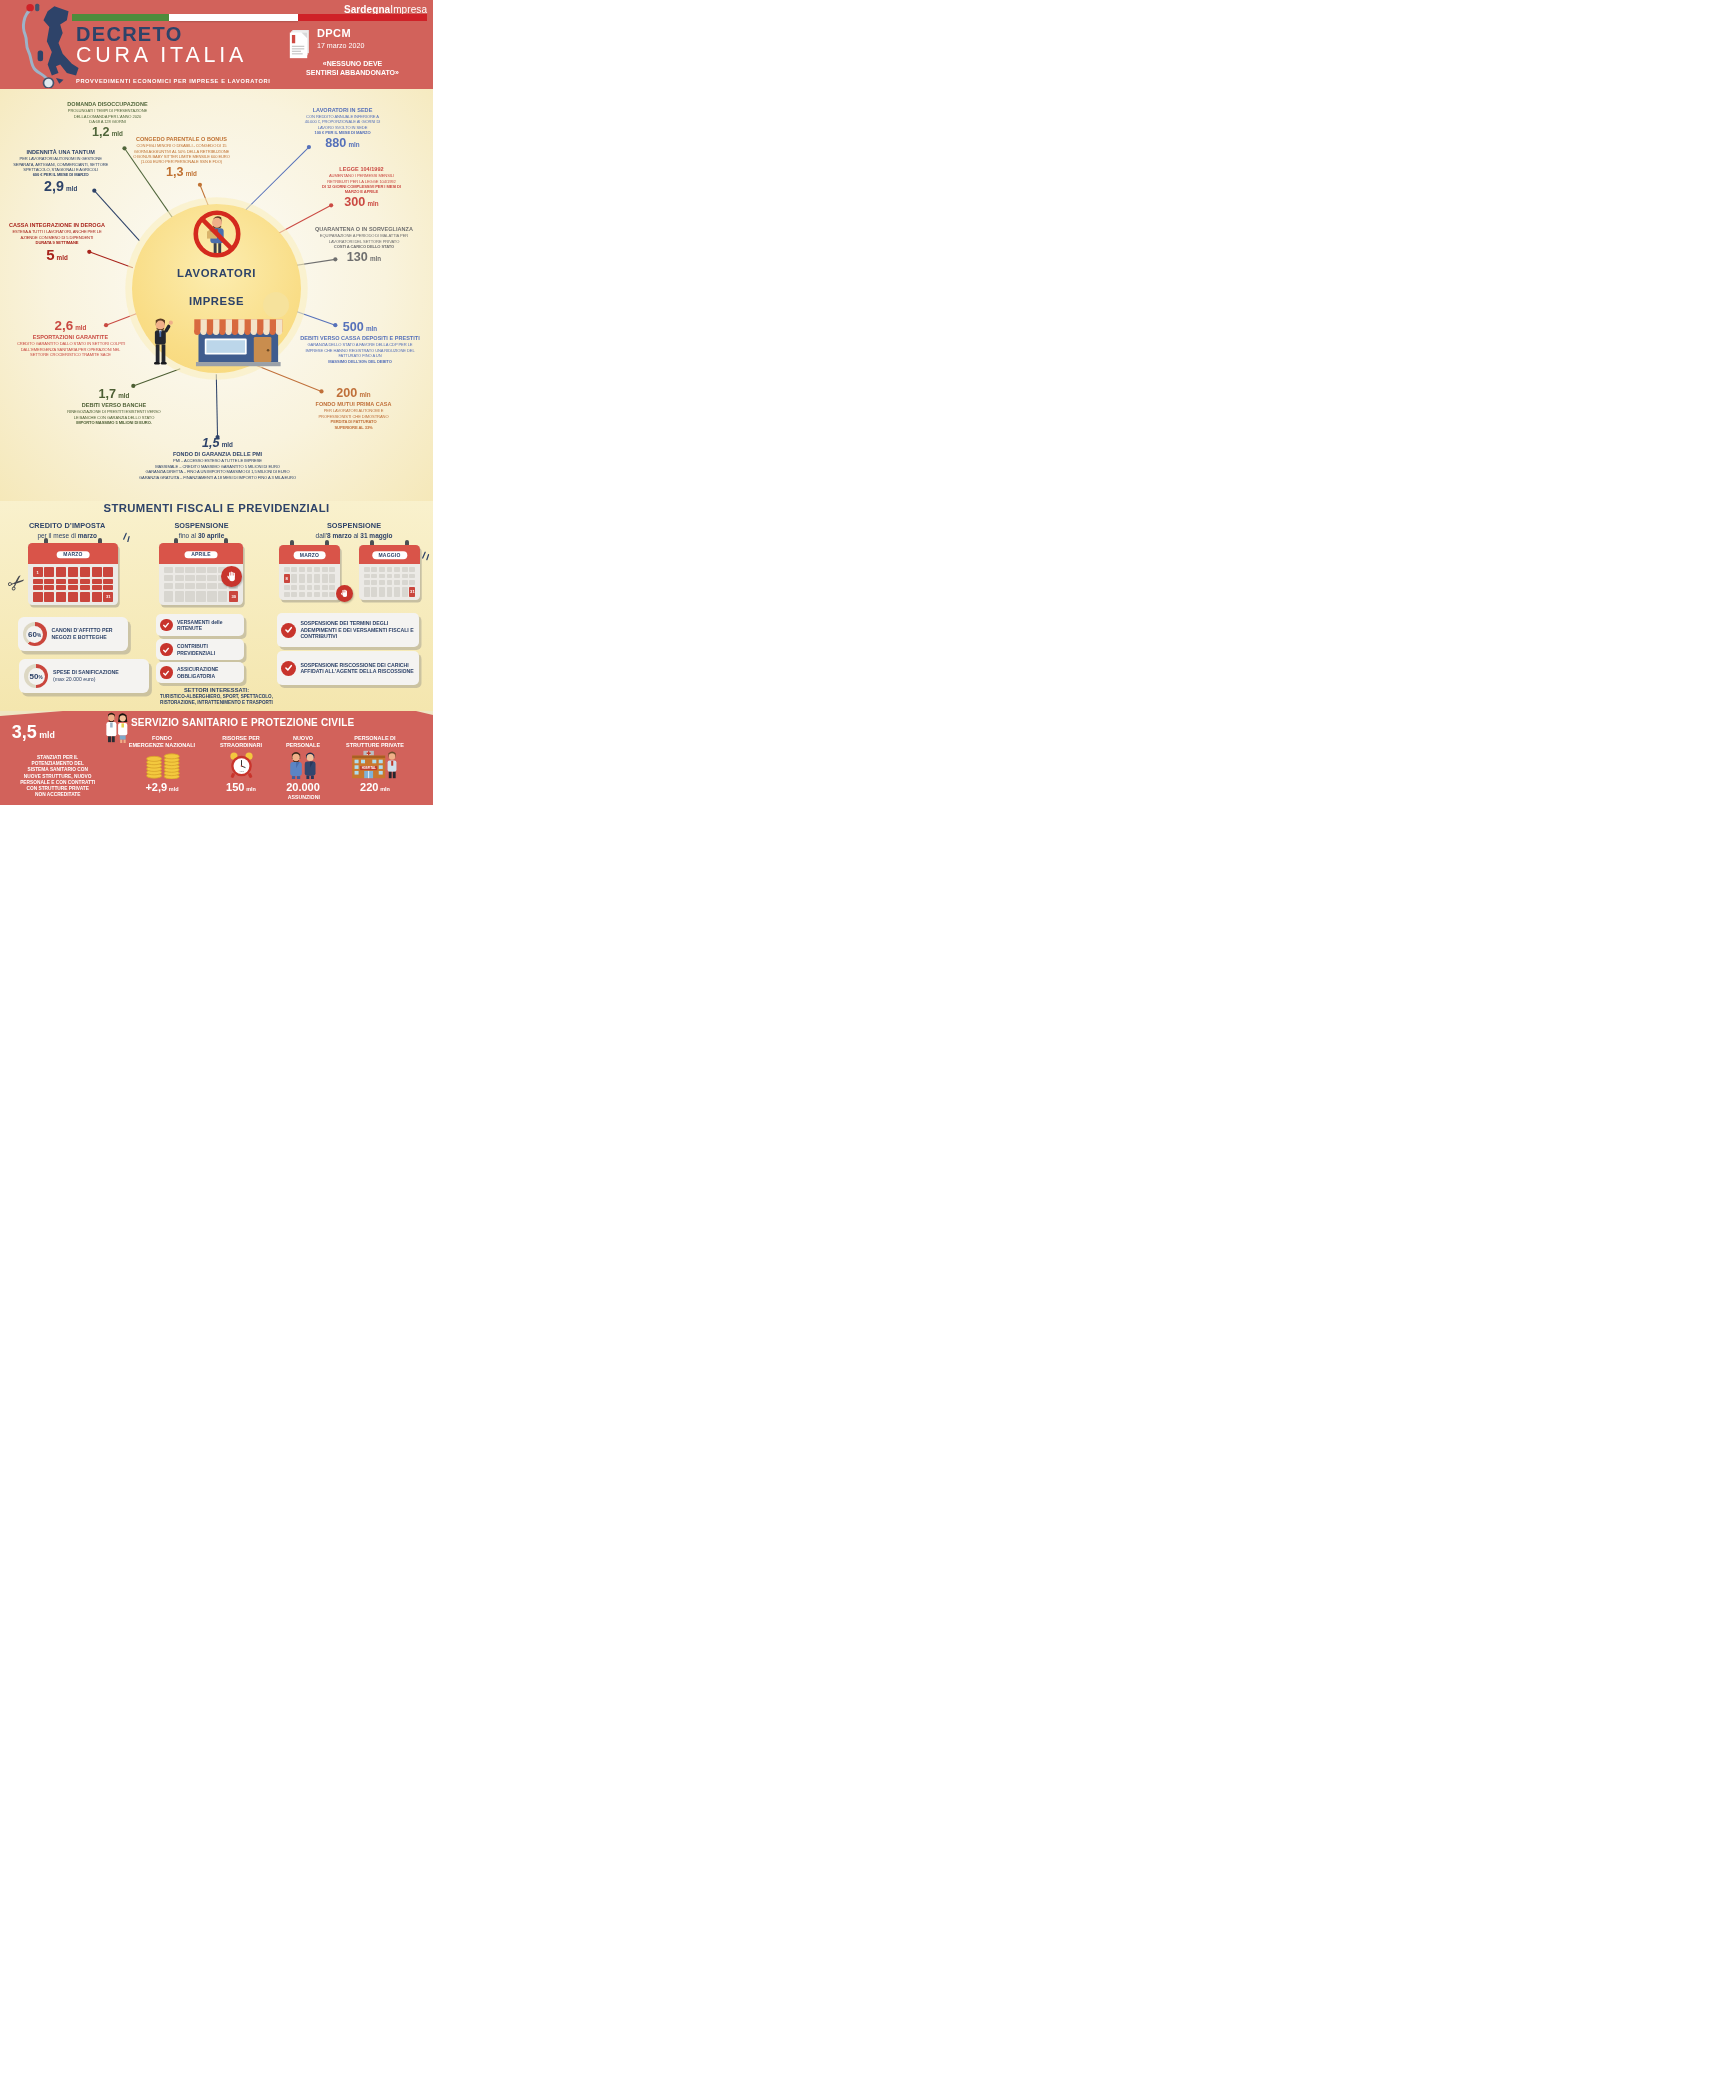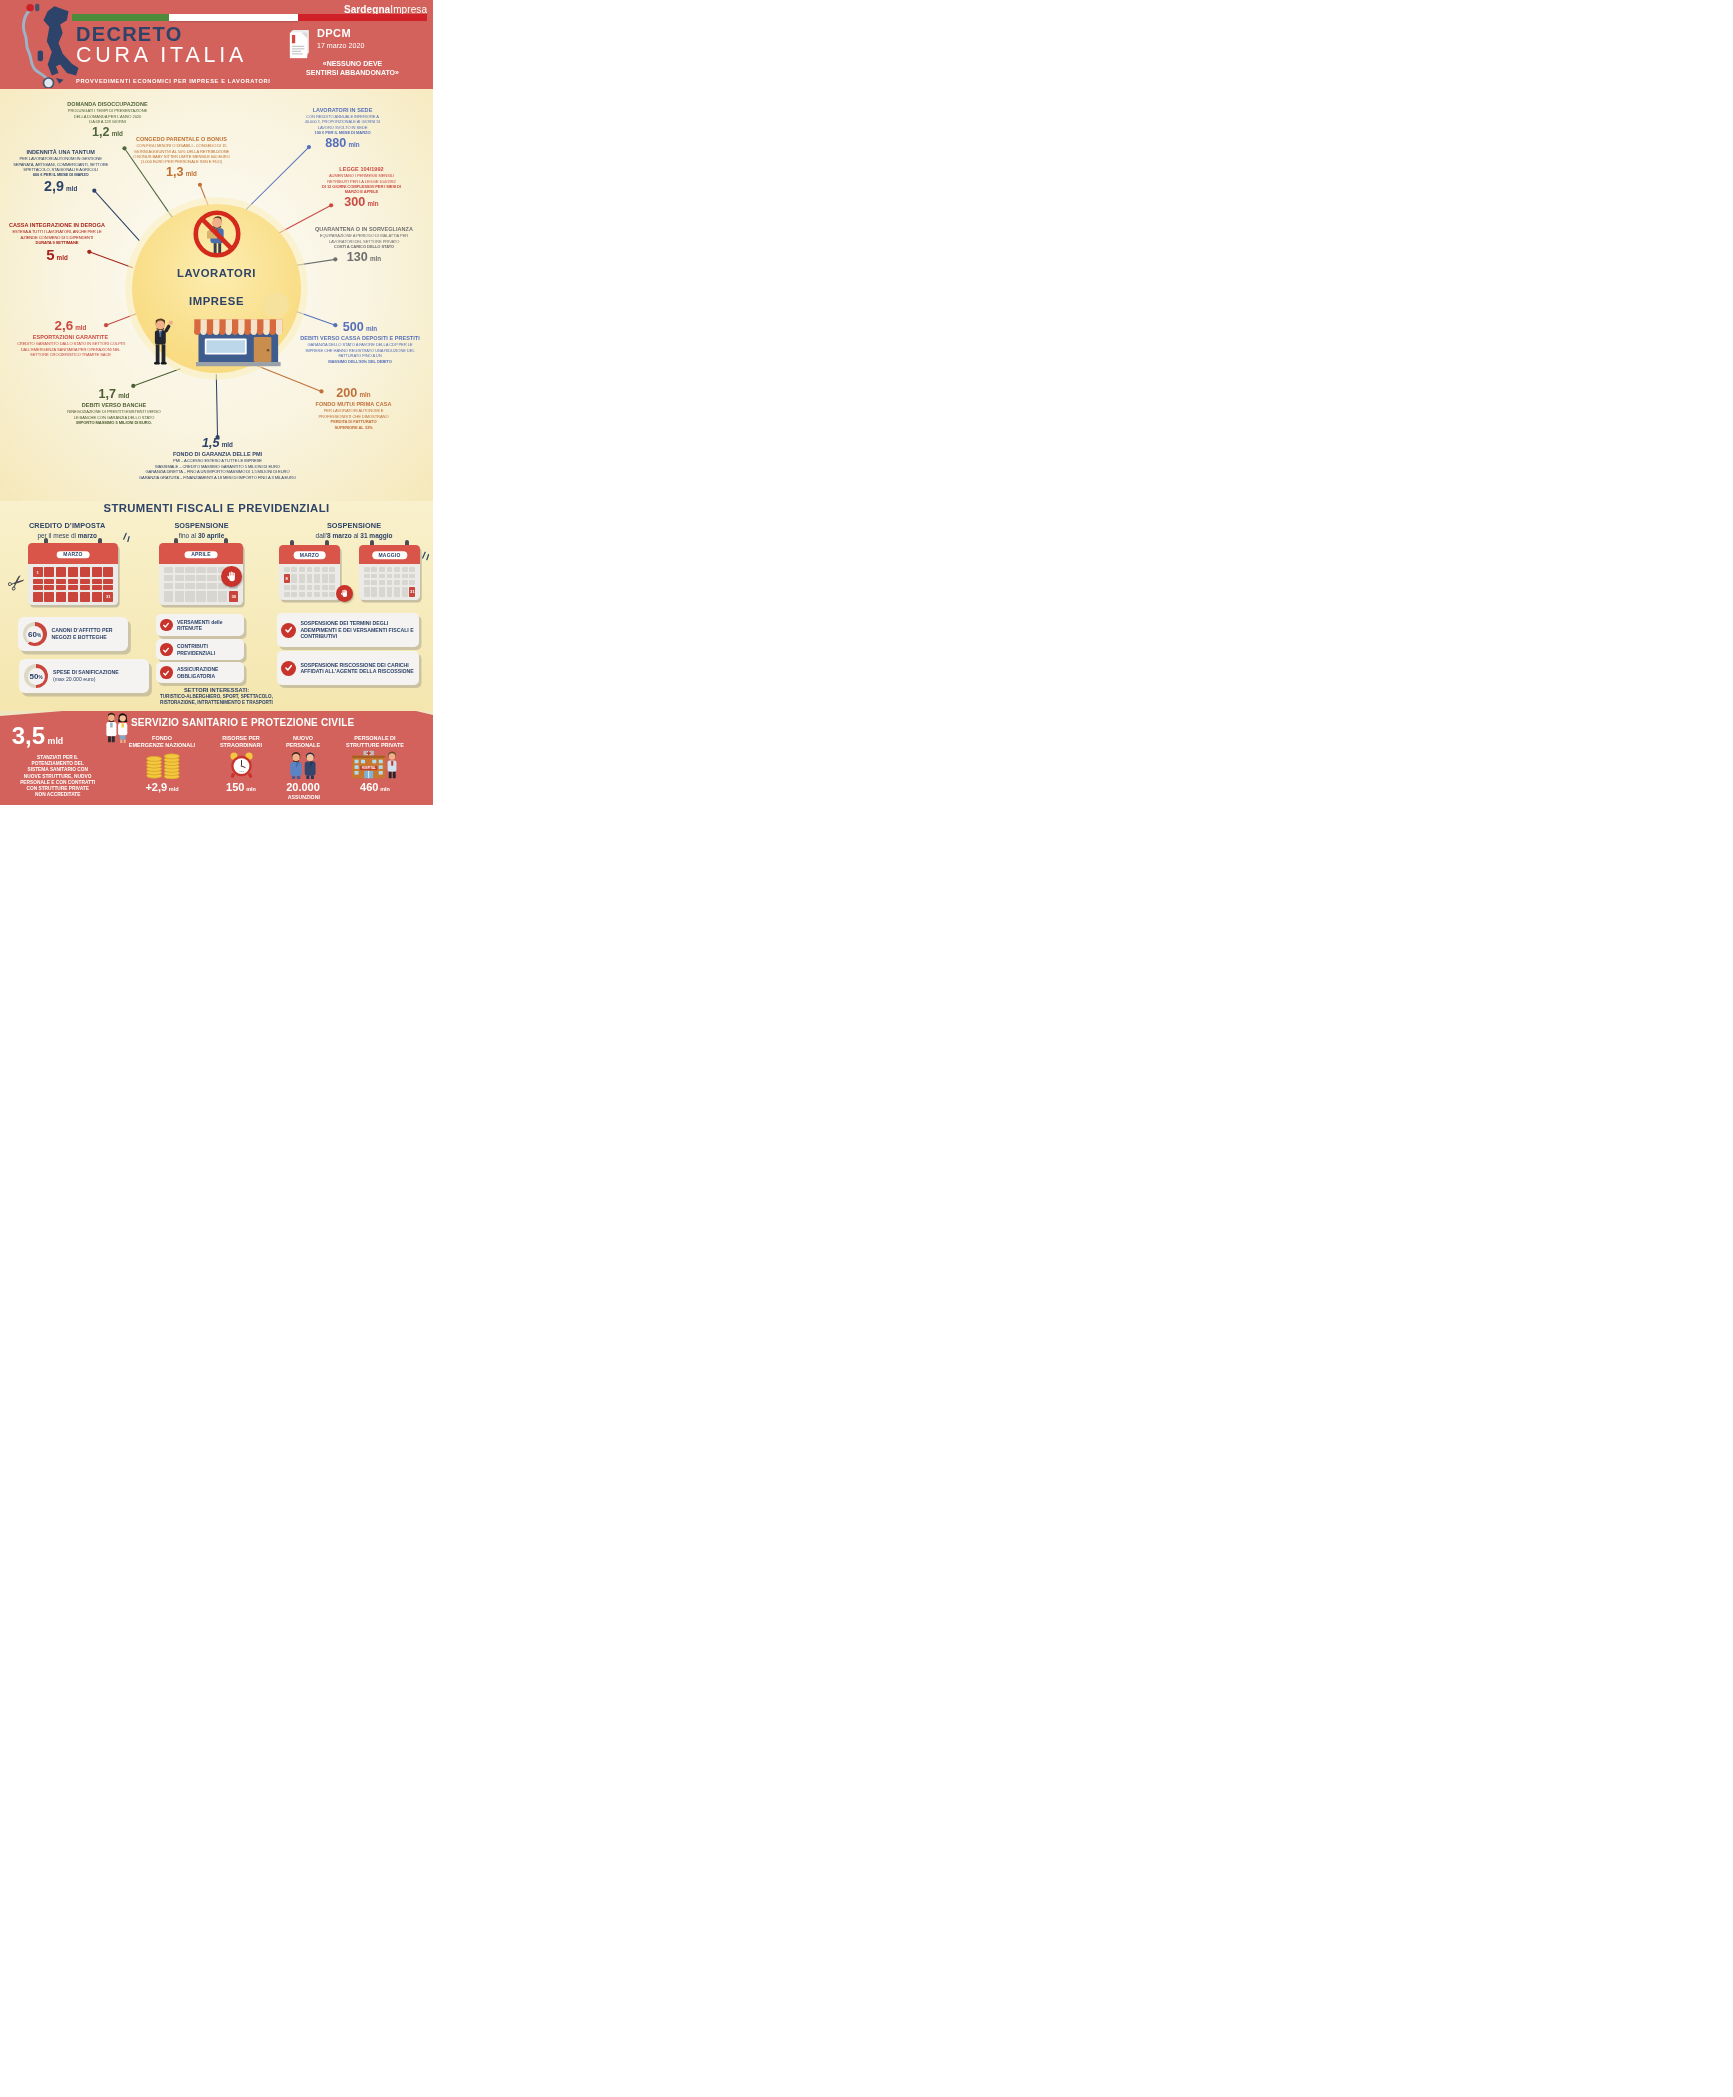--- a/index.html
+++ b/index.html
@@ -79,21 +79,21 @@
   .check-text { margin-left:4.2px; font-size:5px; font-weight:700; color:#2e4369; line-height:1.25; text-align:left; }
   .sectors-title { position:absolute; width:100%; text-align:center; font-size:5.7px; font-weight:800; color:#2e4369; }
   .sectors-line { position:absolute; width:100%; text-align:center; font-size:4.6px; font-weight:700; color:#2e4369; }
   .spark { position:absolute; z-index:2; }
 
   
   .health { position:absolute; left:0; top:711px; width:433px; height:94px; background:#d2625b; color:#fff; }
   .health::before { content:""; position:absolute; left:0; top:0; border-left:63px solid #efe7c4; border-bottom:5.9px solid transparent; }
   .health::after { content:""; position:absolute; right:0; top:0; border-right:17px solid #efe7c4; border-bottom:4.2px solid transparent; }
   .h-amount { position:absolute; left:11.7px; top:11px; }
-  .h-amount .num { font-size:24px; font-weight:800;margin-top:47px; }
+  .h-amount .num { font-size:18px; font-weight:800;margin-top:47px; }
   .h-amount .unit { font-size:8.8px; font-weight:700; margin-left:2.5px; }
   .h-desc { position:absolute; left:4.2px; top:44px; width:107px; text-align:center; font-size:4.8px; font-weight:700; line-height:1.3; }
   .h-docs { position:absolute; left:103px; top:0px; }
   .h-title { position:absolute; left:131px; top:5.9px; font-size:10px; font-weight:800; letter-spacing:0.2px; }
   .h-item { position:absolute; width:84px; text-align:center; }
   .h-label { font-size:5.5px; font-weight:700; line-height:1.3; }
   .h-icon { margin-top:2.5px; height:28px; display:flex; align-items:flex-end; justify-content:center; }
   .h-value { margin-top:1.7px; }
   .h-value .hnum { font-size:11px; font-weight:800; }
   .h-value .hunit { font-size:5.5px; font-weight:700; margin-left:1.7px; }
@@ -756,18 +756,18 @@
     <rect x="32" y="52" width="22" height="18" fill="#7fb2d8"></rect>
               <line x1="43" y1="52" x2="43" y2="70" stroke="#fff" stroke-width="2"></line>
     <path d="M92 8 Q102 0 110 8 L110 18 L92 18 Z" fill="#6e4a2a"></path>
     <circle cx="101" cy="16" r="8" fill="#f0b089"></circle>
     <rect x="90" y="26" width="22" height="28" rx="5" fill="#cfe0ee"></rect>
     <rect x="99" y="27" width="5" height="12" fill="#c0392b"></rect>
     <rect x="93" y="54" width="7" height="16" fill="#23262e"></rect>
               <rect x="103" y="54" width="7" height="16" fill="#23262e"></rect>
             </svg>
           </div>
-          <div class="h-value"><span class="hnum">460</span><span class="hunit">mln</span></div>
+          <div class="h-value"><span class="hnum">220</span><span class="hunit">mln</span></div>
         </div>
       </div>
   </section>
 </div>
 
 
 </body></html>

